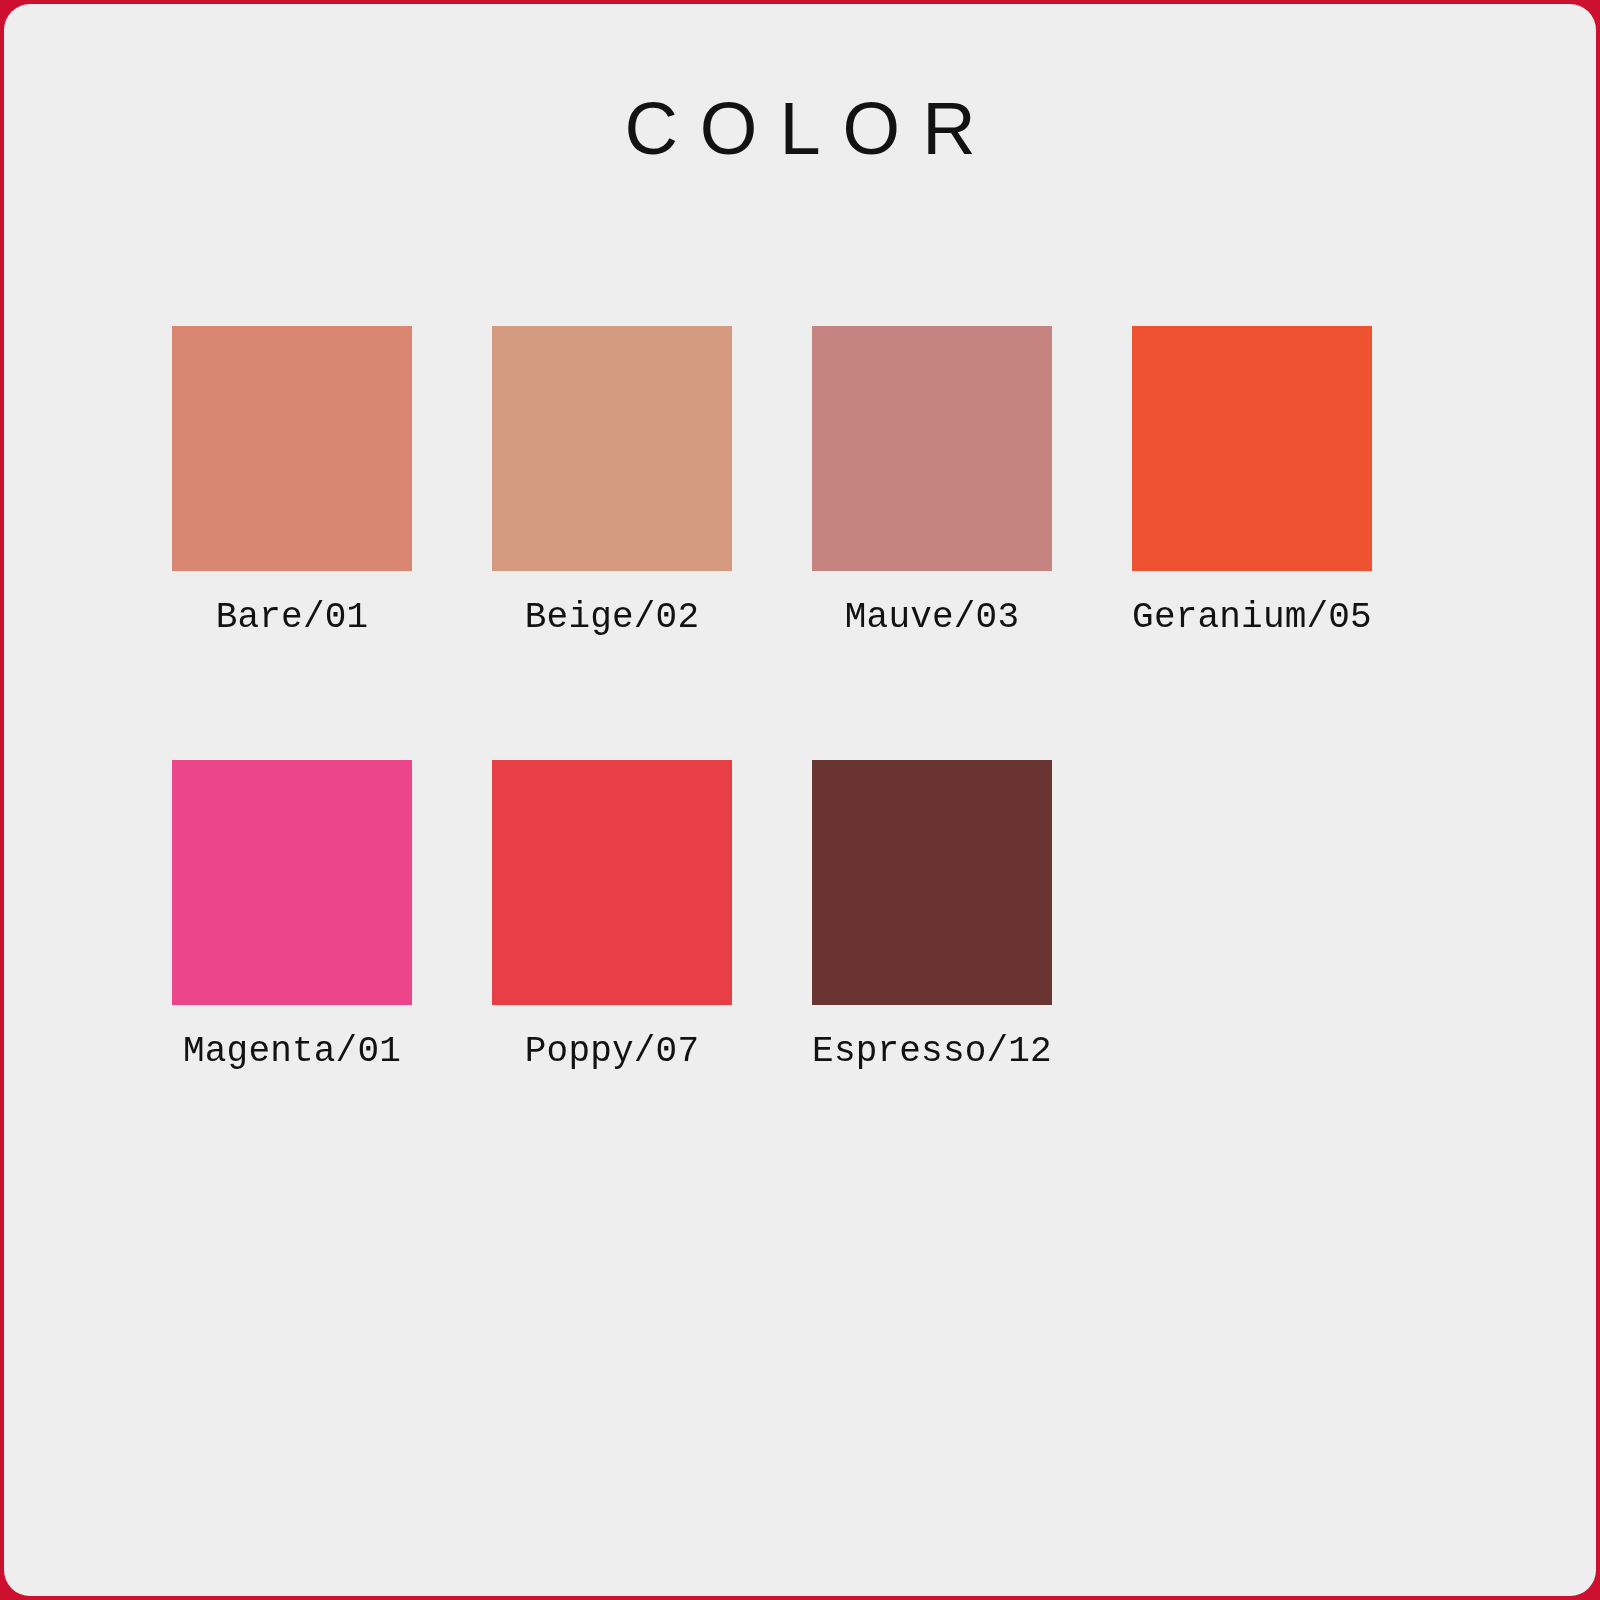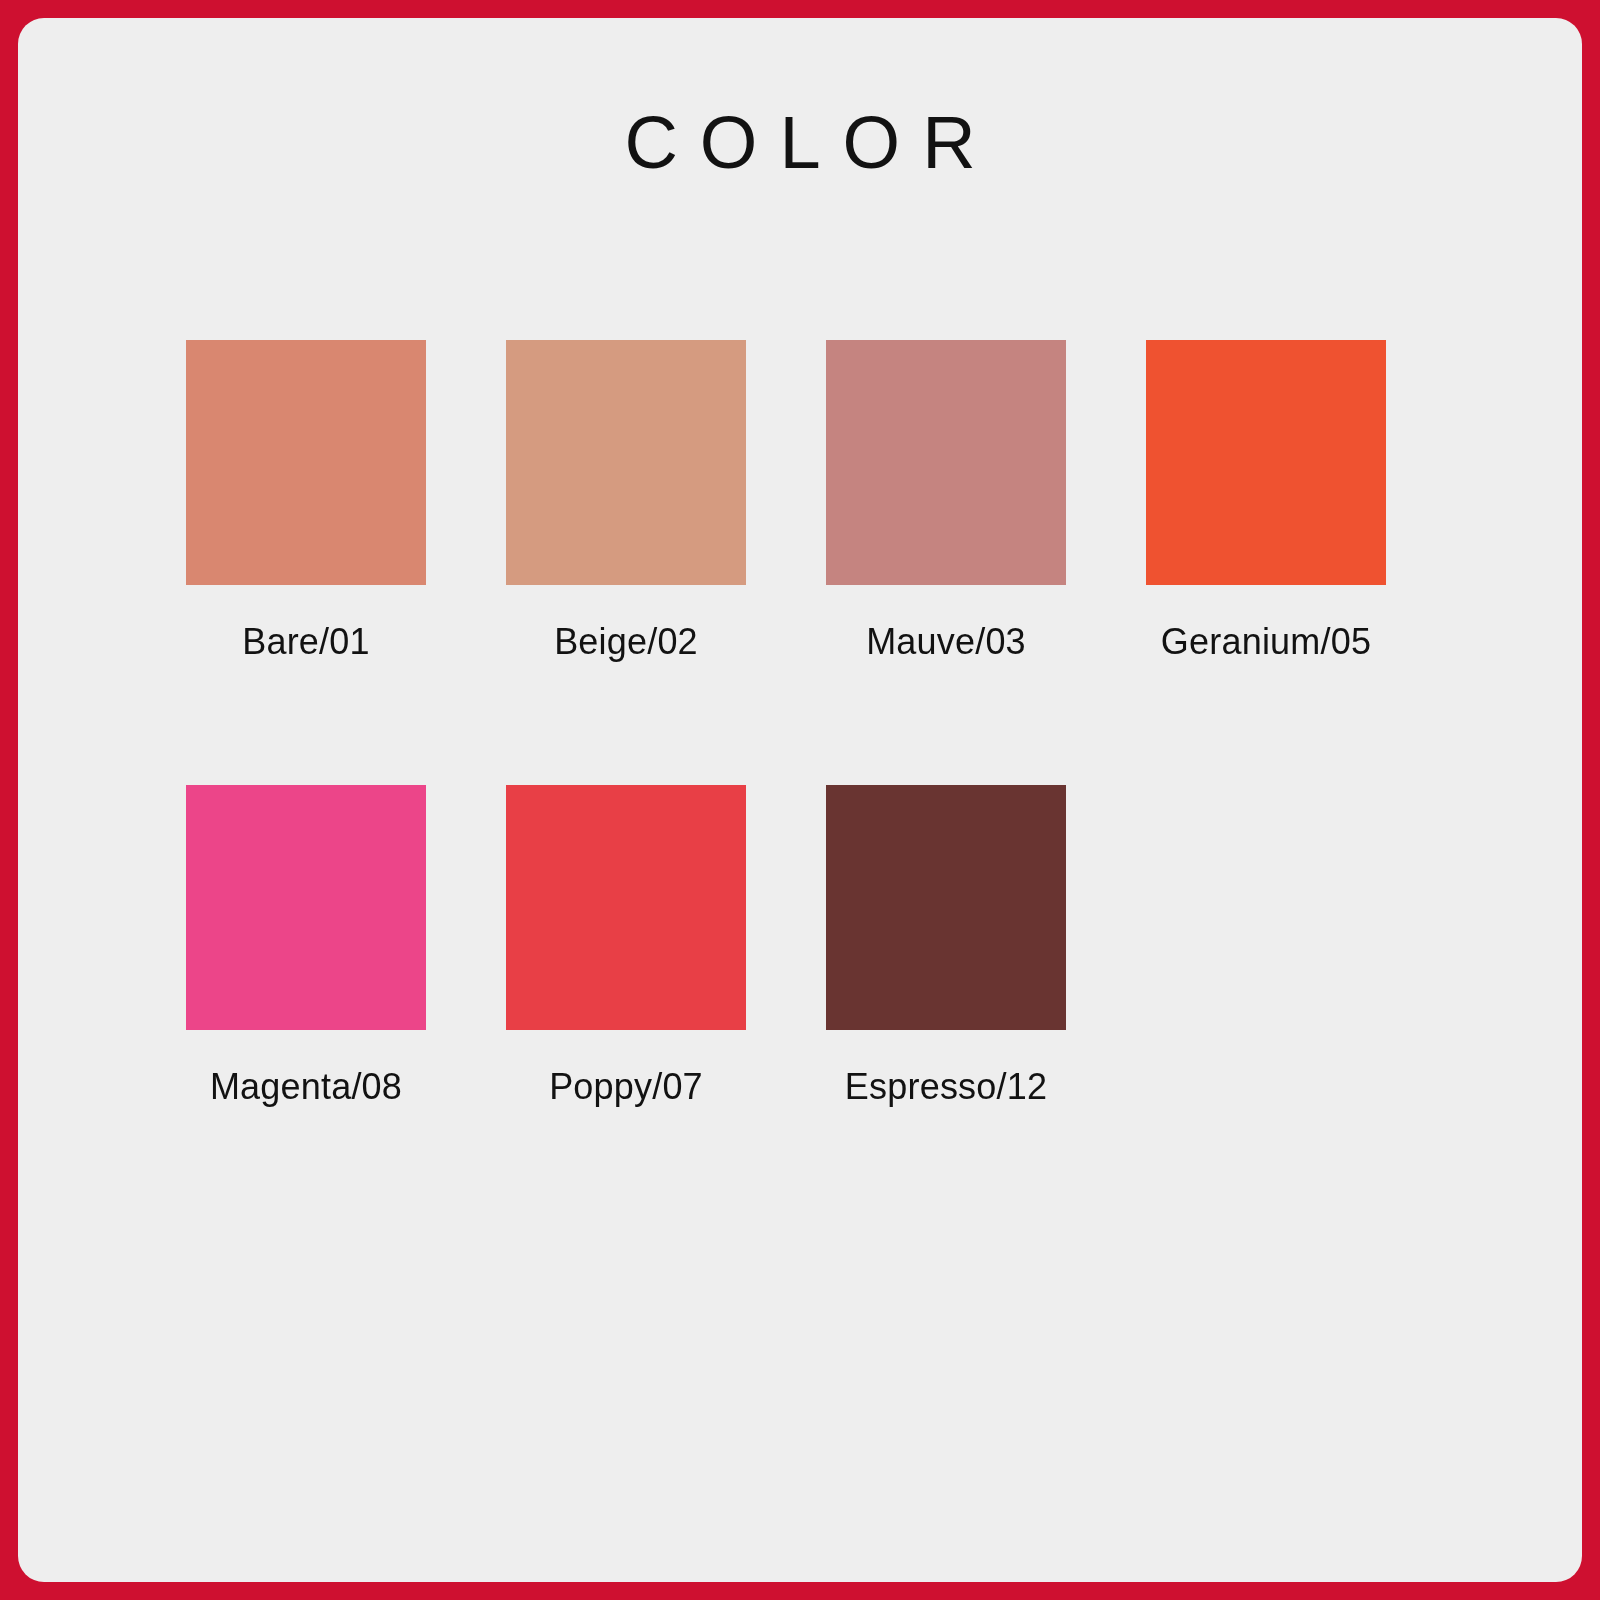--- a/index.html
+++ b/index.html
@@ -15,21 +15,21 @@
   }
 
   #palette-frame {
     position: absolute;
     left: 0;
     top: 0;
     width: 1600px;
     height: 1600px;
     background: #CE1030;
     box-sizing: border-box;
-    padding: 18px;
+    padding: 4px;
   }
 
   #palette-panel {
     width: 100%;
     height: 100%;
     background: #EEEEEE;
     border-radius: 26px;
     box-sizing: border-box;
     position: relative;
   }
@@ -65,25 +65,25 @@
     margin-bottom: 122px;
   }
 
   .swatch-chip {
     width: 240px;
     height: 245px;
     display: block;
   }
 
   .swatch-label {
-    margin-top: 36px;
+    margin-top: 26px;
     font-size: 36px;
     color: #121212;
     text-align: center;
-    font-family: Liberation Sans, sans-serif;
+    font-family: Liberation Mono, monospace;
     white-space: nowrap;
     letter-spacing: 0.2px;
   }
 </style>
 </head>
 <body style="background: rgb(206, 16, 48);">
 
 <div id="palette-frame" style="background: rgb(206, 16, 48);">
   <div id="palette-panel" style="background: rgb(238, 238, 238);">
 
@@ -101,21 +101,21 @@
         <div class="swatch-cell">
           <div class="swatch-chip" style="background-color: rgb(197, 132, 128);"></div>
           <div class="swatch-label">Mauve/03</div>
         </div>
         <div class="swatch-cell">
           <div class="swatch-chip" style="background-color: rgb(239, 82, 48);"></div>
           <div class="swatch-label">Geranium/05</div>
         </div>
         <div class="swatch-cell">
           <div class="swatch-chip" style="background-color: rgb(236, 69, 137);"></div>
-          <div class="swatch-label">Magenta/08</div>
+          <div class="swatch-label">Magenta/01</div>
         </div>
         <div class="swatch-cell">
           <div class="swatch-chip" style="background-color: rgb(232, 63, 70);"></div>
           <div class="swatch-label">Poppy/07</div>
         </div>
         <div class="swatch-cell">
           <div class="swatch-chip" style="background-color: rgb(105, 52, 49);"></div>
           <div class="swatch-label">Espresso/12</div>
         </div>
       </div>

